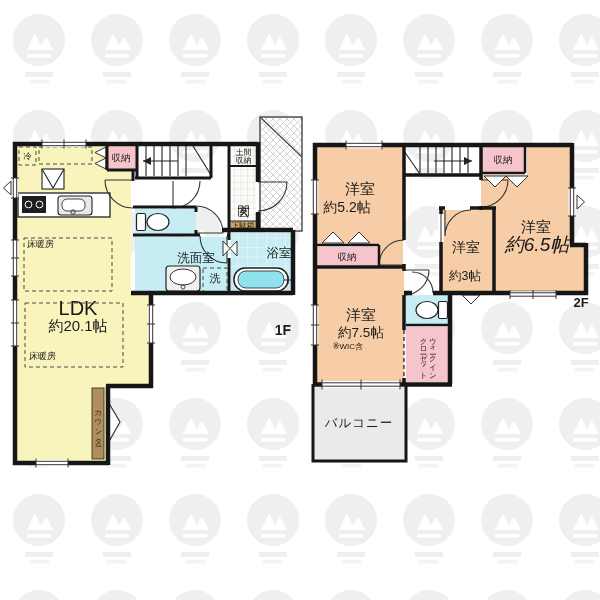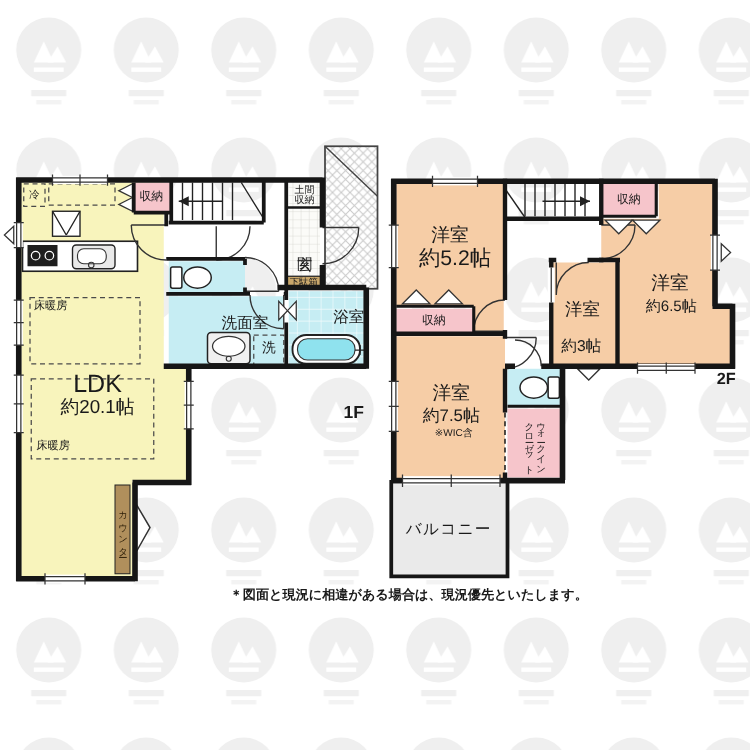--- a/index.html
+++ b/index.html
@@ -271,32 +271,31 @@
   <div class="label tl" style="left:29px;top:352px;font-size:9px;">床暖房</div>
   <div class="label" style="left:78px;top:308px;font-size:20px;">LDK</div>
   <div class="label" style="left:78px;top:326px;font-size:15px;">約20.1帖</div>
   <div class="label" style="left:196px;top:259px;font-size:12.5px;">洗面室</div>
   <div class="label" style="left:215px;top:279px;font-size:11px;">洗</div>
   <div class="label" style="left:251px;top:254px;font-size:12.5px;margin-left:28px;">浴室</div>
   <div class="label v" style="left:98px;top:423px;font-size:7.5px;color:#2e2009;">カウンター</div>
   <div class="label bold" style="left:283px;top:302px;font-size:14px;margin-top:28px;">1F</div>
 
   <div class="label" style="left:360px;top:189px;font-size:15px;">洋室</div>
-  <div class="label" style="left:364px;top:207px;font-size:17px;">約5.2帖</div>
+  <div class="label" style="left:347px;top:207px;font-size:14px;">約5.2帖</div>
   <div class="label" style="left:347px;top:257px;font-size:9.5px;">収納</div>
   <div class="label" style="left:361px;top:315px;font-size:15px;">洋室</div>
   <div class="label" style="left:361px;top:333px;font-size:13.5px;">約7.5帖</div>
-  <div class="label" style="left:363px;top:347px;font-size:8px;">※WIC含</div>
+  <div class="label" style="left:348px;top:347px;font-size:8px;">※WIC含</div>
   <div class="wic" style="left:428px;top:354px;">
     <span>ウォークイン</span><br>
     <span>クローゼット</span>
   </div>
   <div class="label" style="left:359px;top:424px;font-size:12.5px;letter-spacing:1px;">バルコニー</div>
   <div class="label" style="left:503px;top:160px;font-size:9.5px;">収納</div>
   <div class="label" style="left:536px;top:227px;font-size:15px;">洋室</div>
-  <div class="label" style="left:537px;top:245px;font-size:12px;">約6.5帖</div>
+  <div class="label" style="left:537px;top:245px;font-size:19px;font-style:italic;">約6.5帖</div>
   <div class="label" style="left:466px;top:247px;font-size:14px;">洋室</div>
   <div class="label" style="left:465px;top:277px;font-size:12.5px;">約3帖</div>
   <div class="label bold" style="left:581px;top:303px;font-size:13px;text-align:right;">2F</div>
 
-  <div class="label bold" style="left:327px;top:477px;font-size:10.5px;">＊図面と現況に相違がある場合は、現況優先といたします。</div>
 
 </div>
 
 </body></html>

